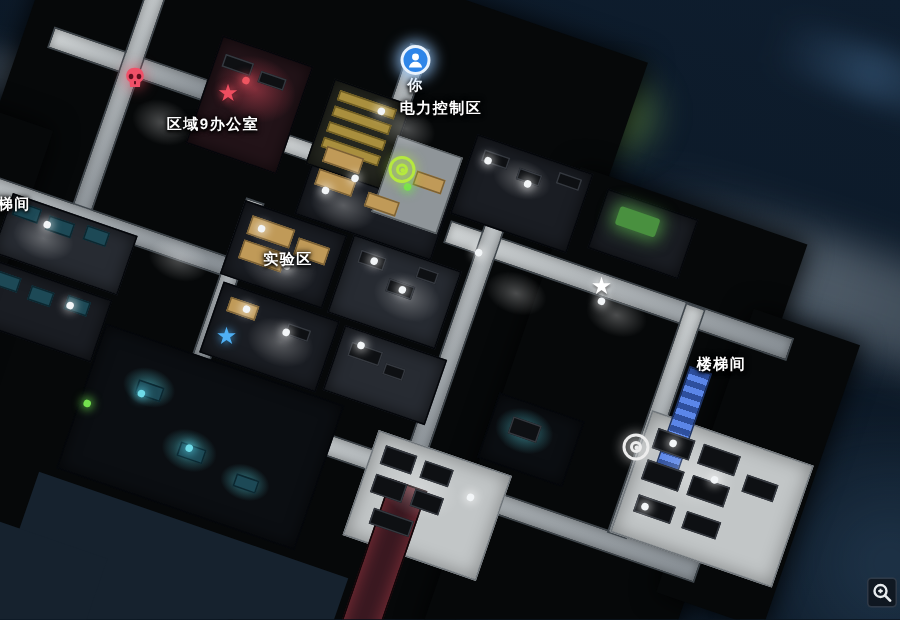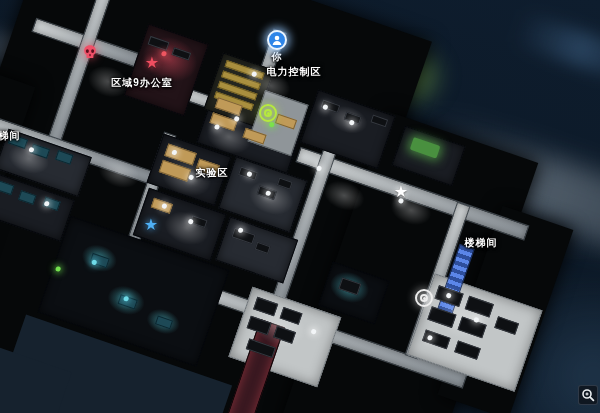--- a/index.html
+++ b/index.html
@@ -194,21 +194,21 @@
       <div class="npc c" style="left: 312px; top: 498px;"></div>
       <div class="npc g" style="left: 238px; top: 492px;"></div>
       <div class="npc g" style="left: 393px; top: 286px;"></div>
       <div class="npc r" style="left: 268px; top: 254px;"></div>
     </div>
 
   <div id="overlay">
       <div class="map-label" style="left: 142px; top: 83px;">区域9办公室</div>
       <div class="map-label" style="left: 277px; top: 57px;">你</div>
       <div class="map-label" style="left: 294px; top: 72px;">电力控制区</div>
-      <div class="map-label" style="left: 212px; top: 173px;">实验区</div>
+      <div class="map-label" style="left: 192px; top: 173px;">实验区</div>
       <div class="map-label" style="left: 481px; top: 243px;">楼梯间</div>
       <div class="map-label" style="left: 4px; top: 136px;">楼梯间</div>
       <div class="skull" style="left: 90px; top: 52px; filter: drop-shadow(rgba(240, 80, 100, 0.85) 0px 0px 5px);"><svg width="16" height="16" viewBox="0 0 20 20">
           <path fill="#f05068" d="M10 1.5c-4.6 0-7.3 2.9-7.3 6.8 0 2.4 1.3 4.1 2.8 5.1l.4 4.1h8.2l.4-4.1c1.5-1 2.8-2.7 2.8-5.1 0-3.9-2.7-6.8-7.3-6.8z"></path>
           <ellipse cx="6.7" cy="8.8" rx="1.9" ry="2.3" fill="#5e0f1e"></ellipse>
           <ellipse cx="13.3" cy="8.8" rx="1.9" ry="2.3" fill="#5e0f1e"></ellipse>
           <rect x="9.2" y="12.6" width="1.6" height="2.6" fill="#5e0f1e"></rect>
         </svg></div>
       <div class="star" style="left: 152px; top: 63px; color: rgb(239, 78, 96); text-shadow: rgb(239, 78, 96) 0px 0px 6px, rgba(0, 0, 0, 0.85) 0px 1px 2px;">★</div>
       <div class="player" style="left: 277px; top: 40px; background: rgb(46, 133, 232);">

